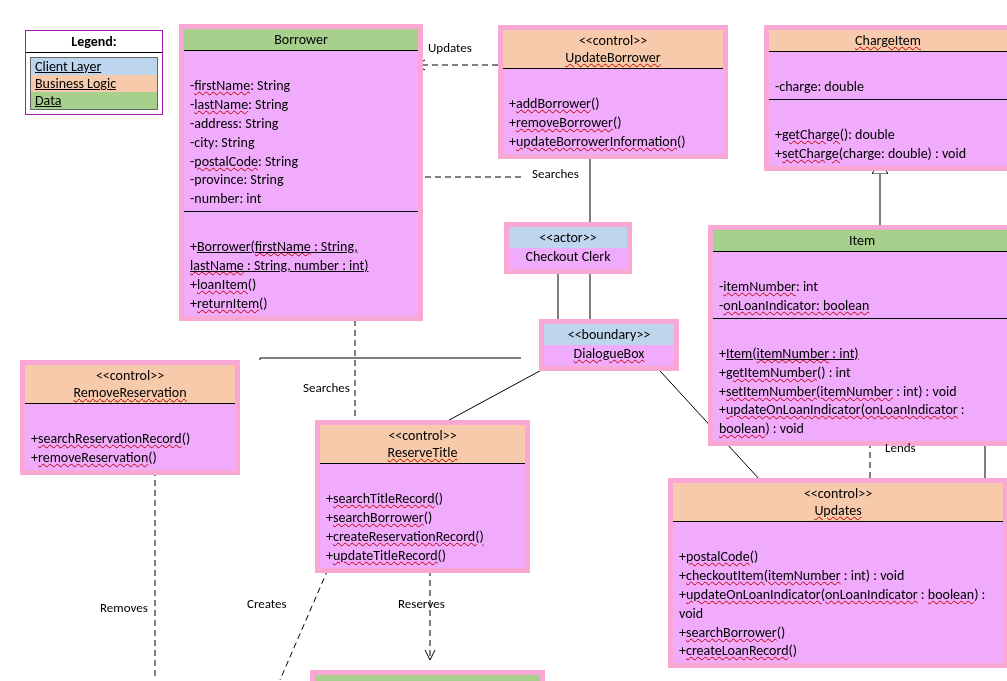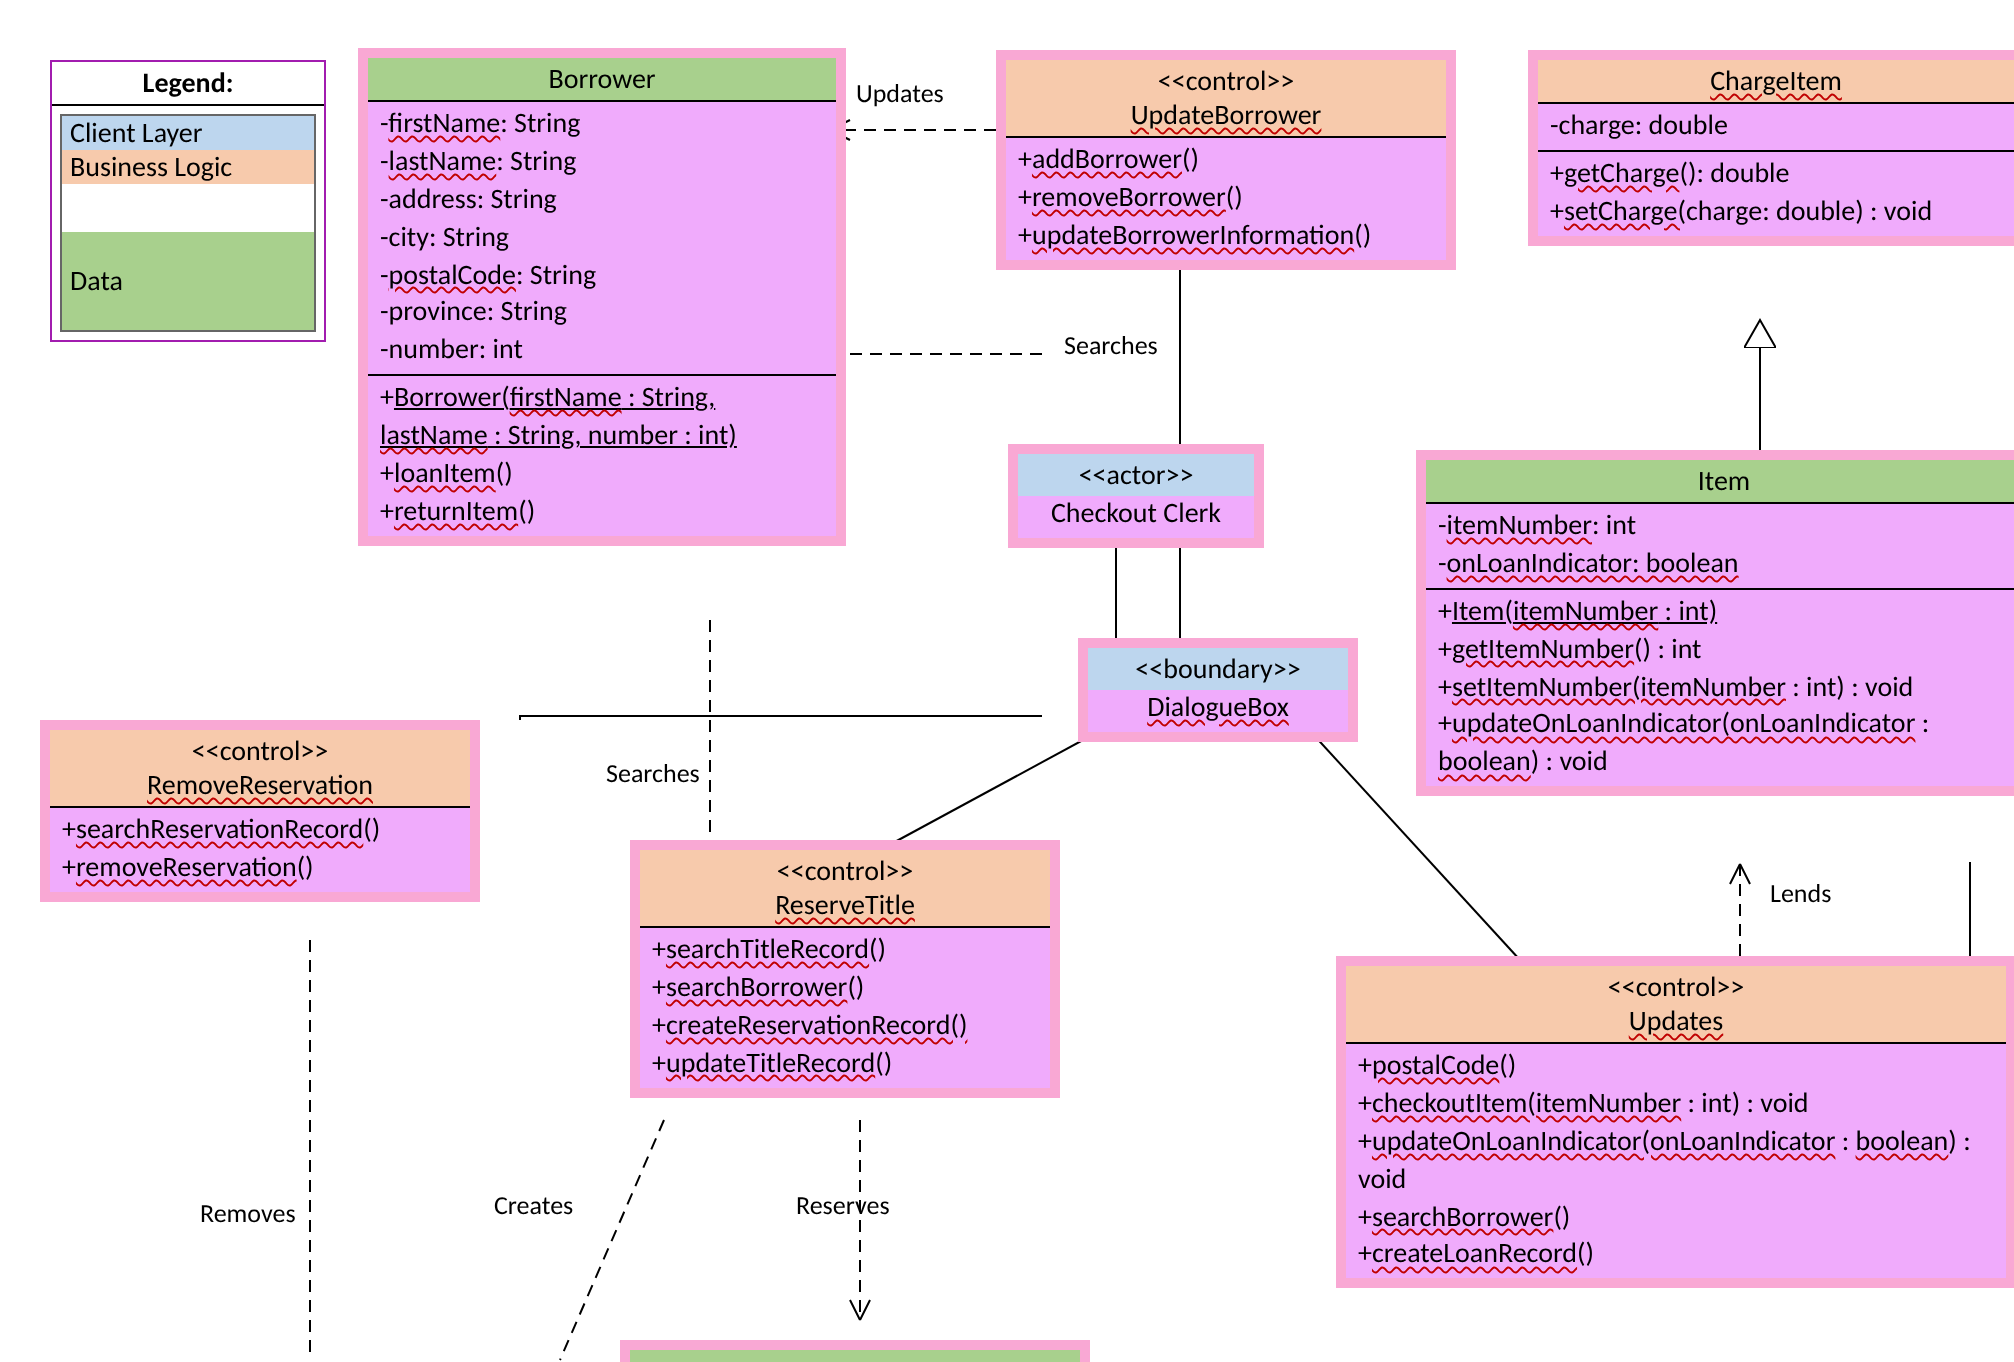--- a/index.html
+++ b/index.html
@@ -19,20 +19,21 @@
   }
   .title {
     text-align: center;
     padding: 2px 4px;
     border-bottom: 1px solid #000;
   }
   .section {
     border-bottom: 1px solid #000;
     padding: 2px 6px;
     line-height: 1.35;
+    margin-top: 24px;
   }
   .section:last-child { border-bottom: none; }
   .green   { background: #a8d08d; }
   .orange  { background: #f7caac; }
   .blue    { background: #bdd6ee; }
   .squig {
     text-decoration-line: underline;
     text-decoration-style: wavy;
     text-decoration-color: #c00000;
     text-decoration-thickness: 1px;
@@ -93,24 +94,24 @@
   <line x1="155" y1="470" x2="155" y2="680" stroke="#000" stroke-width="1" stroke-dasharray="6,4"></line>
 
   <line x1="332" y1="560" x2="280" y2="680" stroke="#000" stroke-width="1" stroke-dasharray="6,4"></line>
 
   <line x1="430" y1="560" x2="430" y2="660" stroke="#000" stroke-width="1" stroke-dasharray="6,4" marker-end="url(#openArrow)"></line>
 </svg>
 
 <div class="legend" style="left:25px; top:30px; width:136px;">
   <div style="text-align:center; font-weight:bold; border-bottom:1px solid #000; padding:2px;">Legend:</div>
   <div style="padding:4px;">
-    <div style="border:1px solid #666;">
+    <div style="border:1px solid #666;text-decoration:underline;">
       <div class="blue" style="padding:0 4px;">Client Layer</div>
       <div class="orange" style="padding:0 4px;">Business Logic</div>
-      <div class="green" style="padding:16px 4px;margin-top:24px;">Data</div>
+      <div class="green" style="padding:0 4px;">Data</div>
     </div>
   </div>
 </div>
 
 <div class="box" style="left:179px; top:24px; width:234px;">
   <div class="title green">Borrower</div>
   <div class="section">
     <div>-<span class="squig">firstName</span>: String</div>
     <div>-<span class="squig">lastName</span>: String</div>
     <div>-address: String</div>

